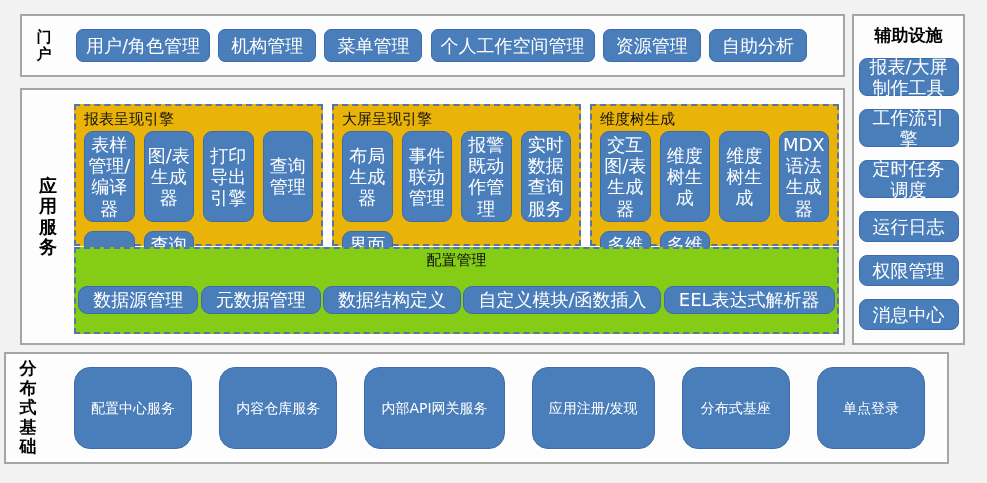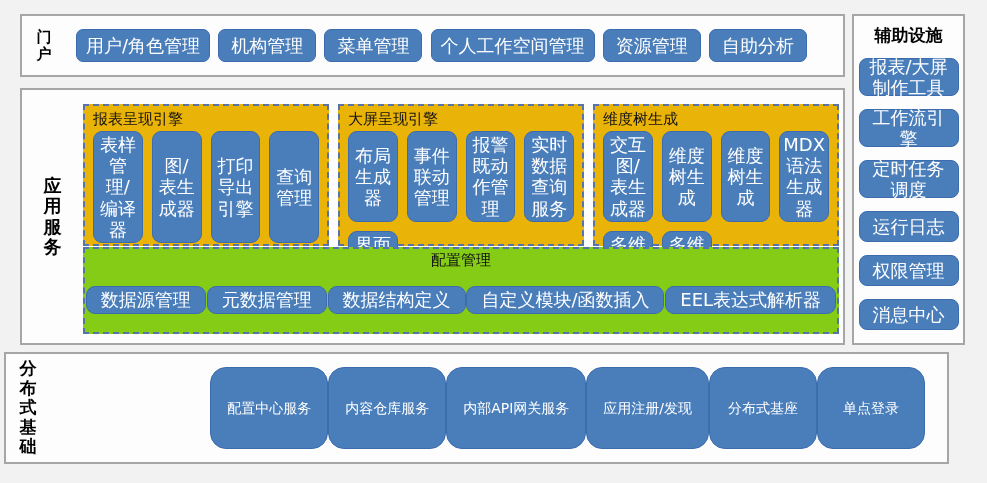--- a/index.html
+++ b/index.html
@@ -26,21 +26,21 @@
     text-align:center;box-sizing:border-box;
     font-size:18px;line-height:1.18;
   }
   
   #portal-panel{left:20px;top:14px;width:825px;height:63px;display:flex;align-items:center;}
   #portal-panel .v-label{width:24px;margin-left:10px;font-size:15px;}
   .portal-row{flex:1;display:flex;justify-content:space-between;align-items:center;margin:0 36px 0 20px;}
   .portal-row .btn{height:33px;border-radius:7px;padding:0 9px;white-space:nowrap;min-width:98px;}
   
   #app-panel{left:20px;top:88px;width:825px;height:257px;display:flex;}
-  #app-panel .label-col{width:61px;display:flex;align-items:center;justify-content:center;}
+  #app-panel .label-col{width:52px;display:flex;align-items:center;justify-content:center;}
   #app-panel .v-label{width:22px;font-size:18px;}
   .app-content{flex:1;display:flex;flex-direction:column;padding:14px 4px 9px 0;box-sizing:border-box;}
   .engine-row{display:flex;gap:9px;height:142px;}
   .engine{
     flex:1;background:#eab308;border:2px dashed #5873a8;box-sizing:border-box;
     display:flex;flex-direction:column;align-items:flex-start;padding:2px 8px 0;
   }
   .engine-title,.config-title{font-size:15px;height:23px;line-height:23px;color:#111;}
   .engine-grid{flex:1;width:100%;display:grid;grid-template-columns:repeat(4,1fr);gap:9px;}
   .engine-grid .btn{border-radius:9px;padding:2px 3px;}
@@ -50,21 +50,21 @@
   }
   .config-row{flex:1;width:100%;display:flex;justify-content:space-evenly;align-items:center;padding-bottom:5px;}
   .config-row .btn{height:28px;border-radius:9px;padding:0 14px;white-space:nowrap;}
   
   #aux-panel{left:852px;top:14px;width:113px;height:331px;display:flex;flex-direction:column;align-items:center;padding-top:8px;}
   .aux-title{font-size:17px;font-weight:bold;margin-bottom:11px;}
   #aux-panel .btn{width:100px;min-height:31px;border-radius:8px;margin-bottom:13px;padding:3px 5px;}
   
   #dist-panel{left:4px;top:352px;width:945px;height:112px;display:flex;align-items:center;}
   #dist-panel .v-label{width:20px;margin-left:12px;font-size:17px;line-height:1.15;}
-  .dist-row{flex:1;display:flex;justify-content:flex-end;align-items:center;margin:0 22px 0 26px;}
+  .dist-row{flex:1;display:flex;justify-content:space-between;align-items:center;margin:0 22px 0 36px;}
   .dist-row .btn{height:82px;border-radius:16px;padding:0 16px;min-width:108px;white-space:nowrap;font-size:14px;}
 </style>
 </head>
 <body>
 
 <div class="panel" id="portal-panel">
   <div class="v-label">门户</div>
   <div class="portal-row">
     <div class="btn">用户/角色管理</div>
     <div class="btn">机构管理</div>

